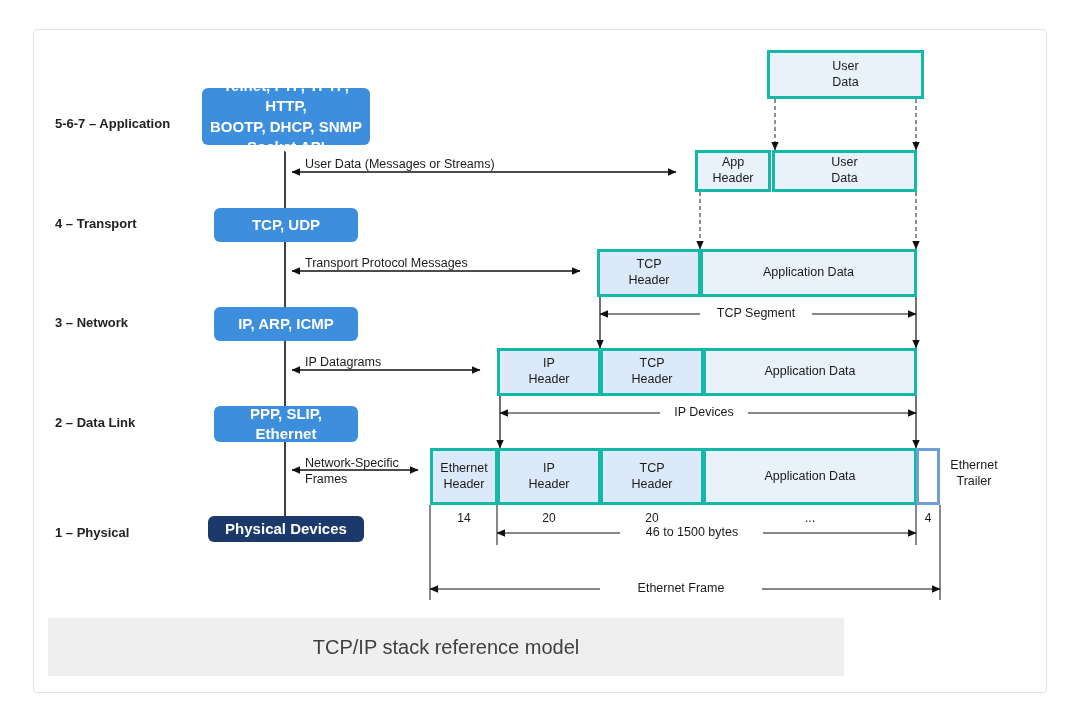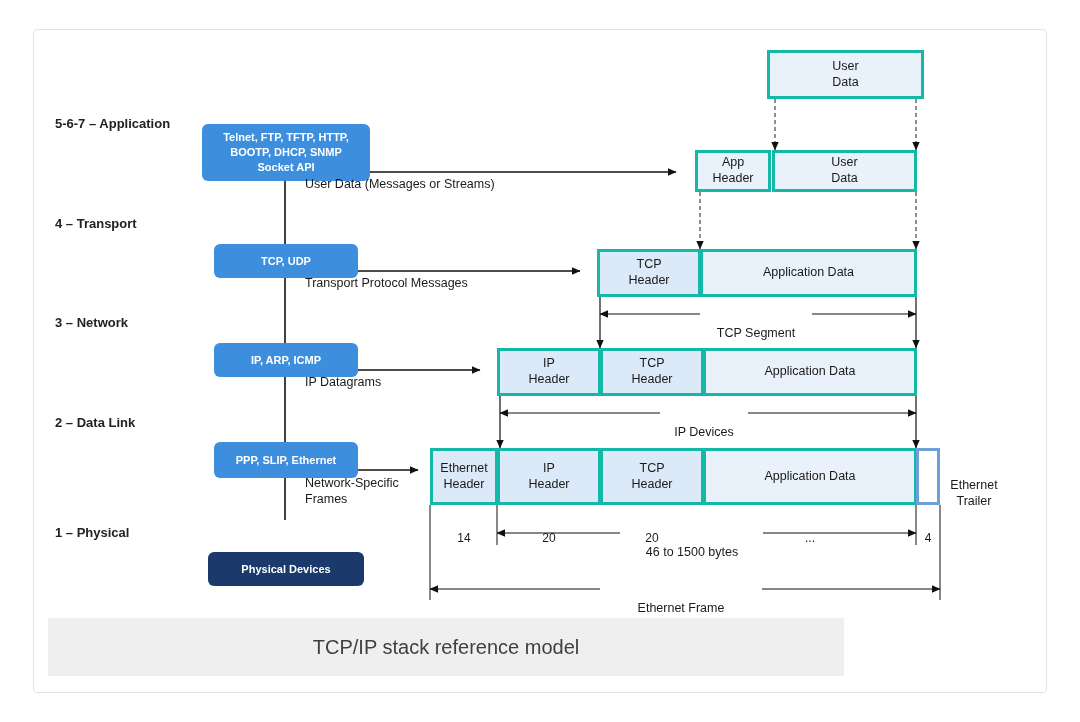--- a/index.html
+++ b/index.html
@@ -33,30 +33,29 @@
     font-weight: bold;
     color: #222222;
     white-space: nowrap;
   }
   
   .proto-box {
     position: absolute;
     background: #3e8ede;
     color: #ffffff;
     border-radius: 6px;
-    font-size: 11px;
+    font-size: 15px;
     font-weight: bold;
     text-align: center;
     display: flex;
     align-items: center;
     justify-content: center;
     line-height: 1.35;
     box-sizing: border-box;
     padding: 2px 6px;
-    margin-top: 36px;
   }
   .proto-box.dark {
     background: #1b3a6b;
   }
   
   .pdu {
     position: absolute;
     background: #dce9f8;
     border: 3px solid #14b8a6;
     box-sizing: border-box;
@@ -70,21 +69,20 @@
   }
   .pdu.light {
     background: #e9f1fb;
   }
   
   .cap {
     position: absolute;
     font-size: 12.5px;
     color: #1a1a1a;
     white-space: nowrap;
-    margin-top: 20px;
   }
   .cap.center {
     text-align: center;
   }
   .cap.small {
     font-size: 12px;
   }
   
   .caption-bar {
     position: absolute;
@@ -164,21 +162,21 @@
   <div class="layer-label" style="left:55px; top:315px;">3 – Network</div>
   <div class="layer-label" style="left:55px; top:415px;">2 – Data Link</div>
   <div class="layer-label" style="left:55px; top:525px;">1 – Physical</div>
 
   <div class="proto-box" style="left:202px; top:88px; width:168px; height:57px; white-space:pre-line;">Telnet, FTP, TFTP, HTTP,
 BOOTP, DHCP, SNMP
 Socket API</div>
   <div class="proto-box" style="left:214px; top:208px; width:144px; height:34px;">TCP, UDP</div>
   <div class="proto-box" style="left:214px; top:307px; width:144px; height:34px;">IP, ARP, ICMP</div>
   <div class="proto-box" style="left:214px; top:406px; width:144px; height:36px;">PPP, SLIP, Ethernet</div>
-  <div class="proto-box dark" style="left:208px; top:516px; width:156px; height:34px;">Physical Devices</div>
+  <div class="proto-box dark" style="left:208px; top:516px; width:156px; height:26px;">Physical Devices</div>
 
   <div class="cap" style="left:305px; top:157px;">User Data (Messages or Streams)</div>
   <div class="cap" style="left:305px; top:256px;">Transport Protocol Messages</div>
   <div class="cap" style="left:305px; top:355px;">IP Datagrams</div>
   <div class="cap" style="left:305px; top:455px; white-space:pre-line; line-height:1.3;">Network-Specific
 Frames</div>
 
   <div class="pdu light" style="left:767px; top:50px; width:157px; height:49px; white-space:pre-line;">User
 Data</div>
 

